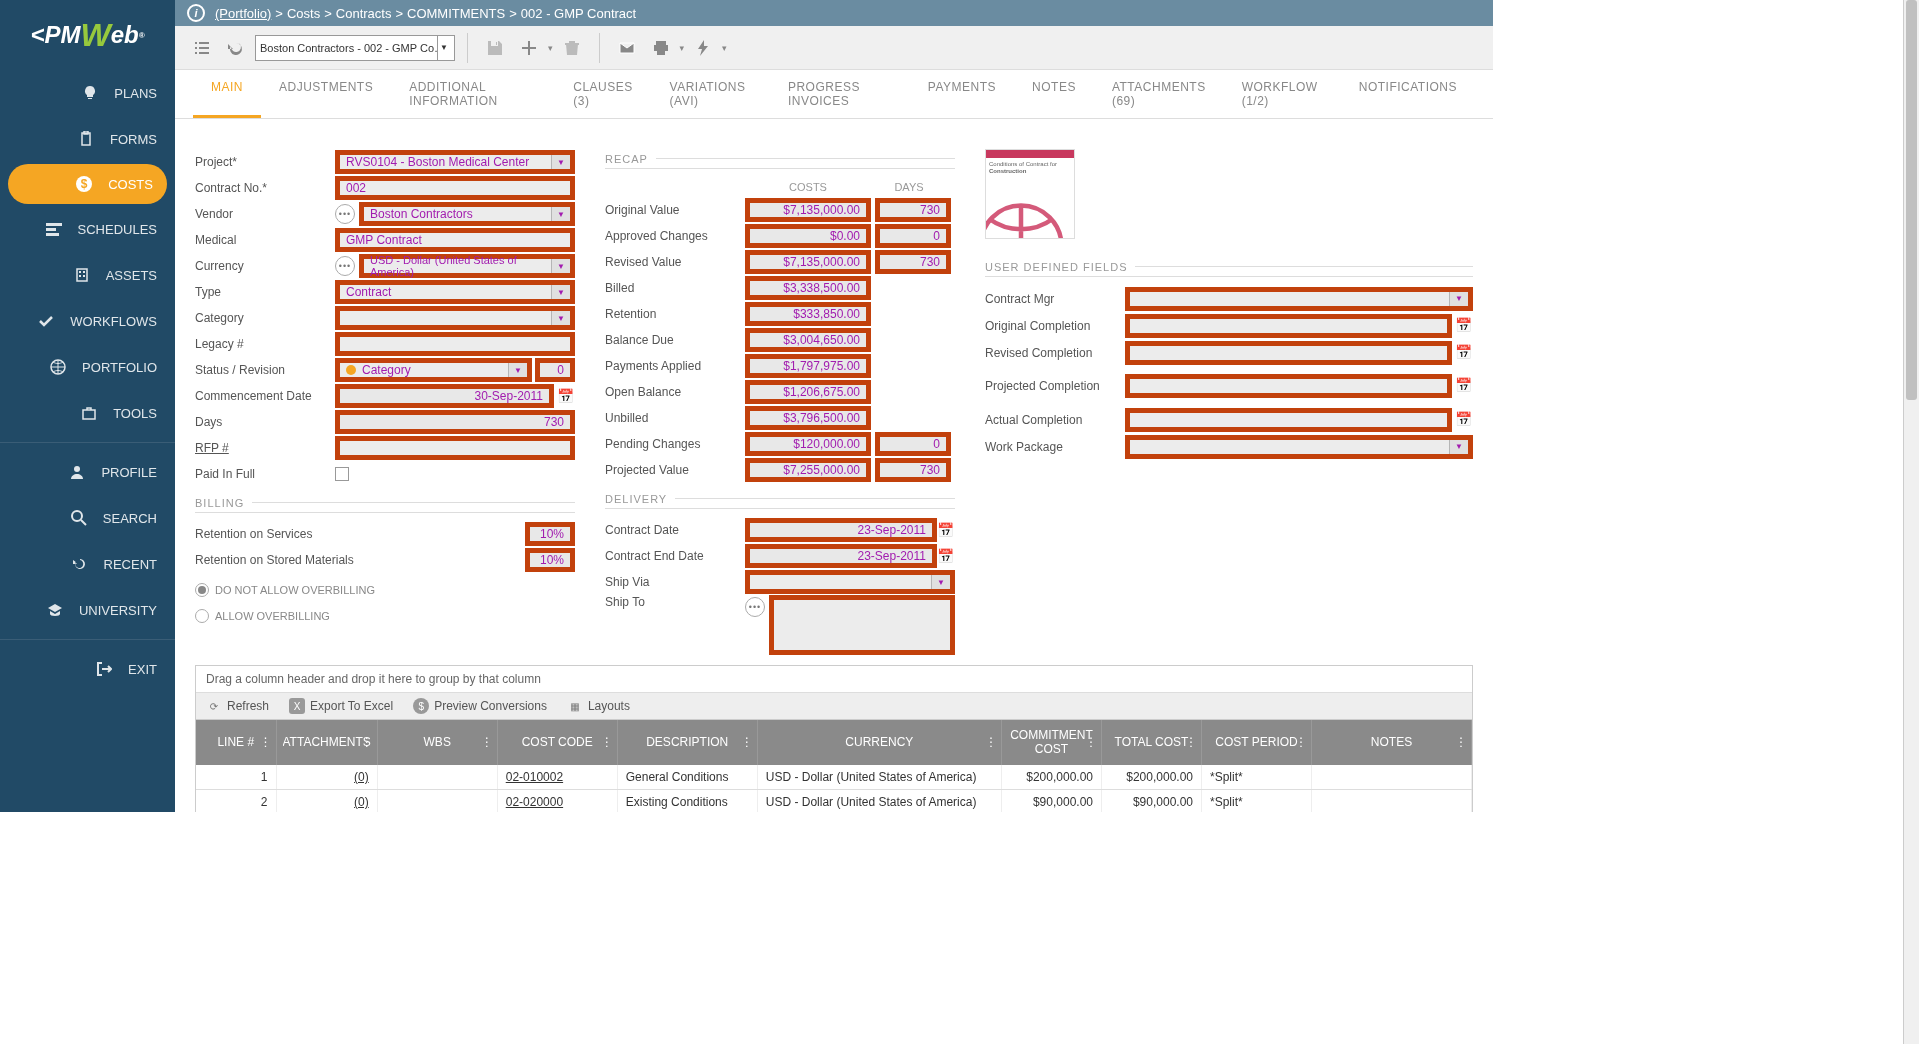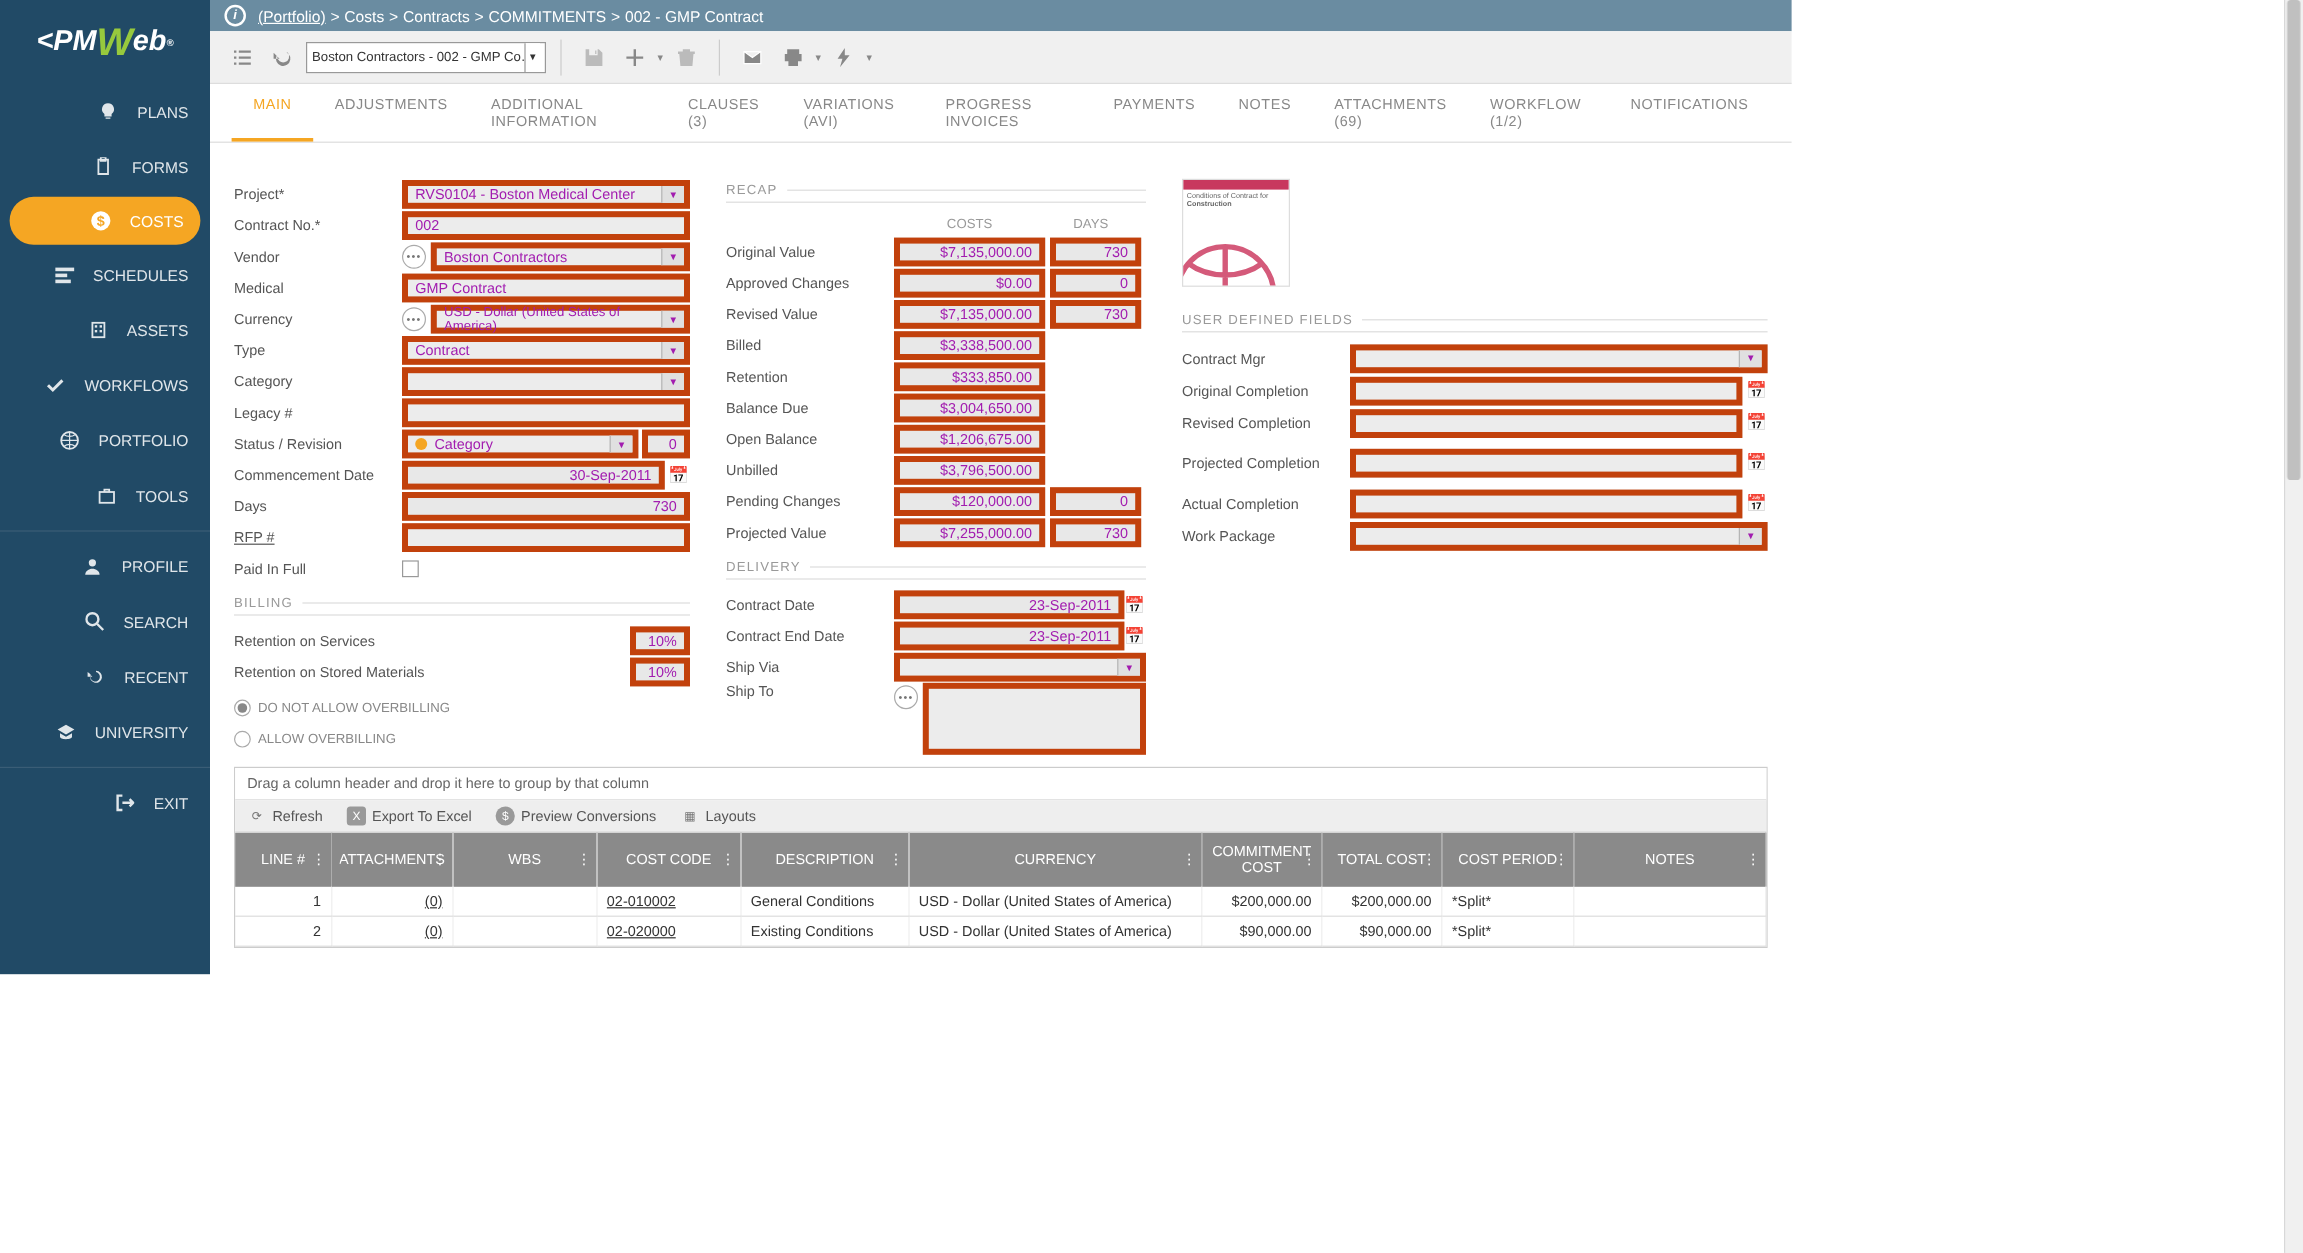--- a/index.html
+++ b/index.html
@@ -463,20 +463,24 @@
               <label>Billed</label>
               <input class="input ro v1" value="$3,338,500.00" style="">
             </div>
           <div class="recap-row">
               <label>Retention</label>
               <input class="input ro v1" value="$333,850.00" style="">
             </div>
           <div class="recap-row">
               <label>Balance Due</label>
               <input class="input ro v1" value="$3,004,650.00" style="">
+            </div>
+          <div class="recap-row">
+              <label>Payments Applied</label>
+              <input class="input ro v1" value="$1,797,975.00" style="">
             </div>
           <div class="recap-row">
               <label>Open Balance</label>
               <input class="input ro v1" value="$1,206,675.00" style="">
             </div>
           <div class="recap-row">
               <label>Unbilled</label>
               <input class="input ro v1" value="$3,796,500.00" style="">
             </div>
           <div class="recap-row">

